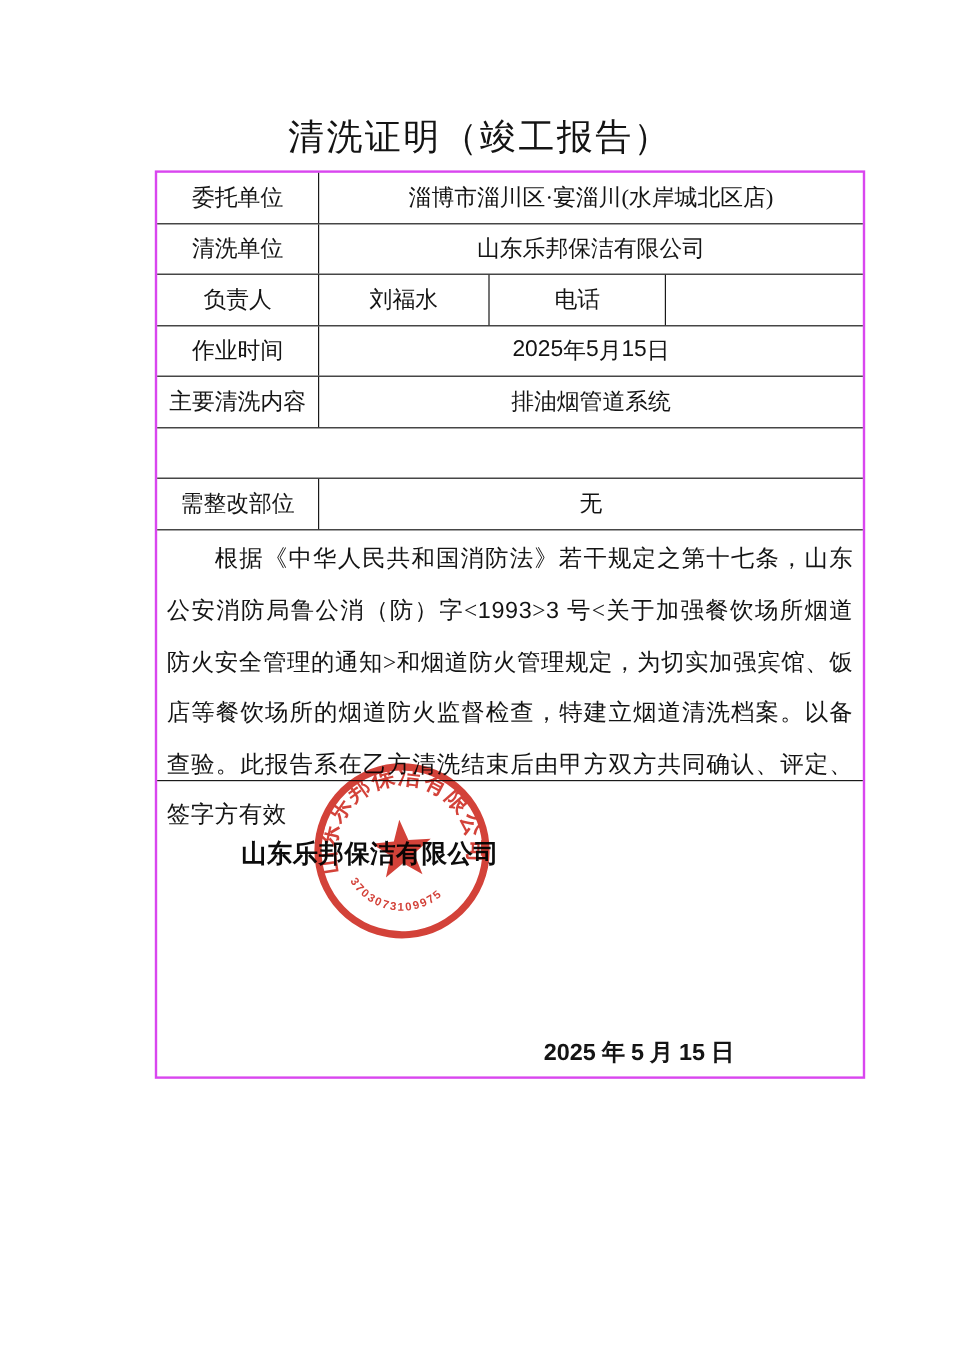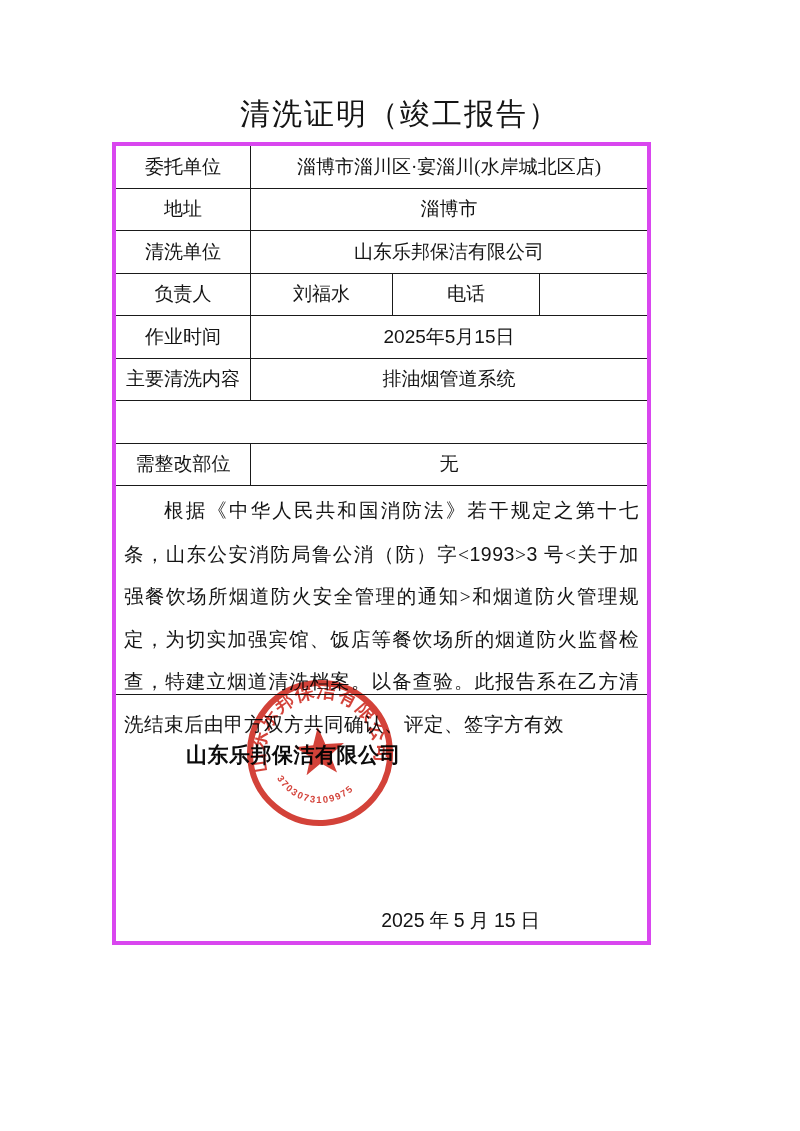--- a/index.html
+++ b/index.html
@@ -8,22 +8,22 @@
     width: 800px; height: 1131px; position: relative;
     font-family: "Liberation Serif", "DejaVu Serif", serif;
     color: #141414;
   }
   .page-title {
     position: absolute; top: 94px; left: 0; width: 100%;
     text-align: center; font-size: 30px; font-weight: 500;
     letter-spacing: 2px;
   }
   .doc-table {
-    position: absolute; left: 112px; top: 142px; width: 539px;
-    border: 4px solid #d946ef; background: #ffffff;
+    position: absolute; left: 129px; top: 142px; width: 592px;
+    border: 2px solid #d946ef; background: #ffffff;
   }
   .trow { display: flex; border-bottom: 1.5px solid #1a1a1a; height: 42.5px; }
   .cell {
     display: flex; align-items: center; justify-content: center;
     font-size: 19px; overflow: hidden; white-space: nowrap;
   }
   .cell.lab { width: 135px; flex: none; border-right: 1.5px solid #1a1a1a; }
   .cell.val { flex: 1; }
   .cell.val-name { width: 142px; flex: none; border-right: 1.5px solid #1a1a1a; }
   .cell.lab2 { width: 147px; flex: none; border-right: 1.5px solid #1a1a1a; }
@@ -46,40 +46,36 @@
     width: 150px; height: 150px;
     mix-blend-mode: multiply; opacity: 0.93;
     transform: rotate(-5deg);
   }
   .seal-company-arc { font-size: 19px; font-weight: bold; letter-spacing: 1.5px;
     font-family: "Liberation Serif", "DejaVu Serif", serif; }
   .seal-number-arc { font-size: 9.5px; font-weight: bold; letter-spacing: 1.6px;
     font-family: "Liberation Sans", "DejaVu Sans", sans-serif; }
   .sign-date {
     position: absolute; right: 107px; top: 212px;
-    font-size: 19.5px; font-weight: normal; white-space: nowrap;
+    font-size: 19.5px; font-weight: bold; white-space: nowrap;
   }
   .num { font-family: "Liberation Sans", "DejaVu Sans", sans-serif; }
 </style>
 </head>
 <body>
 
 <div class="page-title">清洗证明（竣工报告）</div>
 
 <div class="doc-table">
 
   <div class="trow">
     <div class="cell lab">委托单位</div>
     <div class="cell val">淄博市淄川区·宴淄川(水岸城北区店)</div>
   </div>
 
-  <div class="trow">
-    <div class="cell lab">地址</div>
-    <div class="cell val">淄博市</div>
-  </div>
 
   <div class="trow">
     <div class="cell lab">清洗单位</div>
     <div class="cell val">山东乐邦保洁有限公司</div>
   </div>
 
   <div class="trow">
     <div class="cell lab">负责人</div>
     <div class="cell val-name cell">刘福水</div>
     <div class="cell lab2">电话</div>

